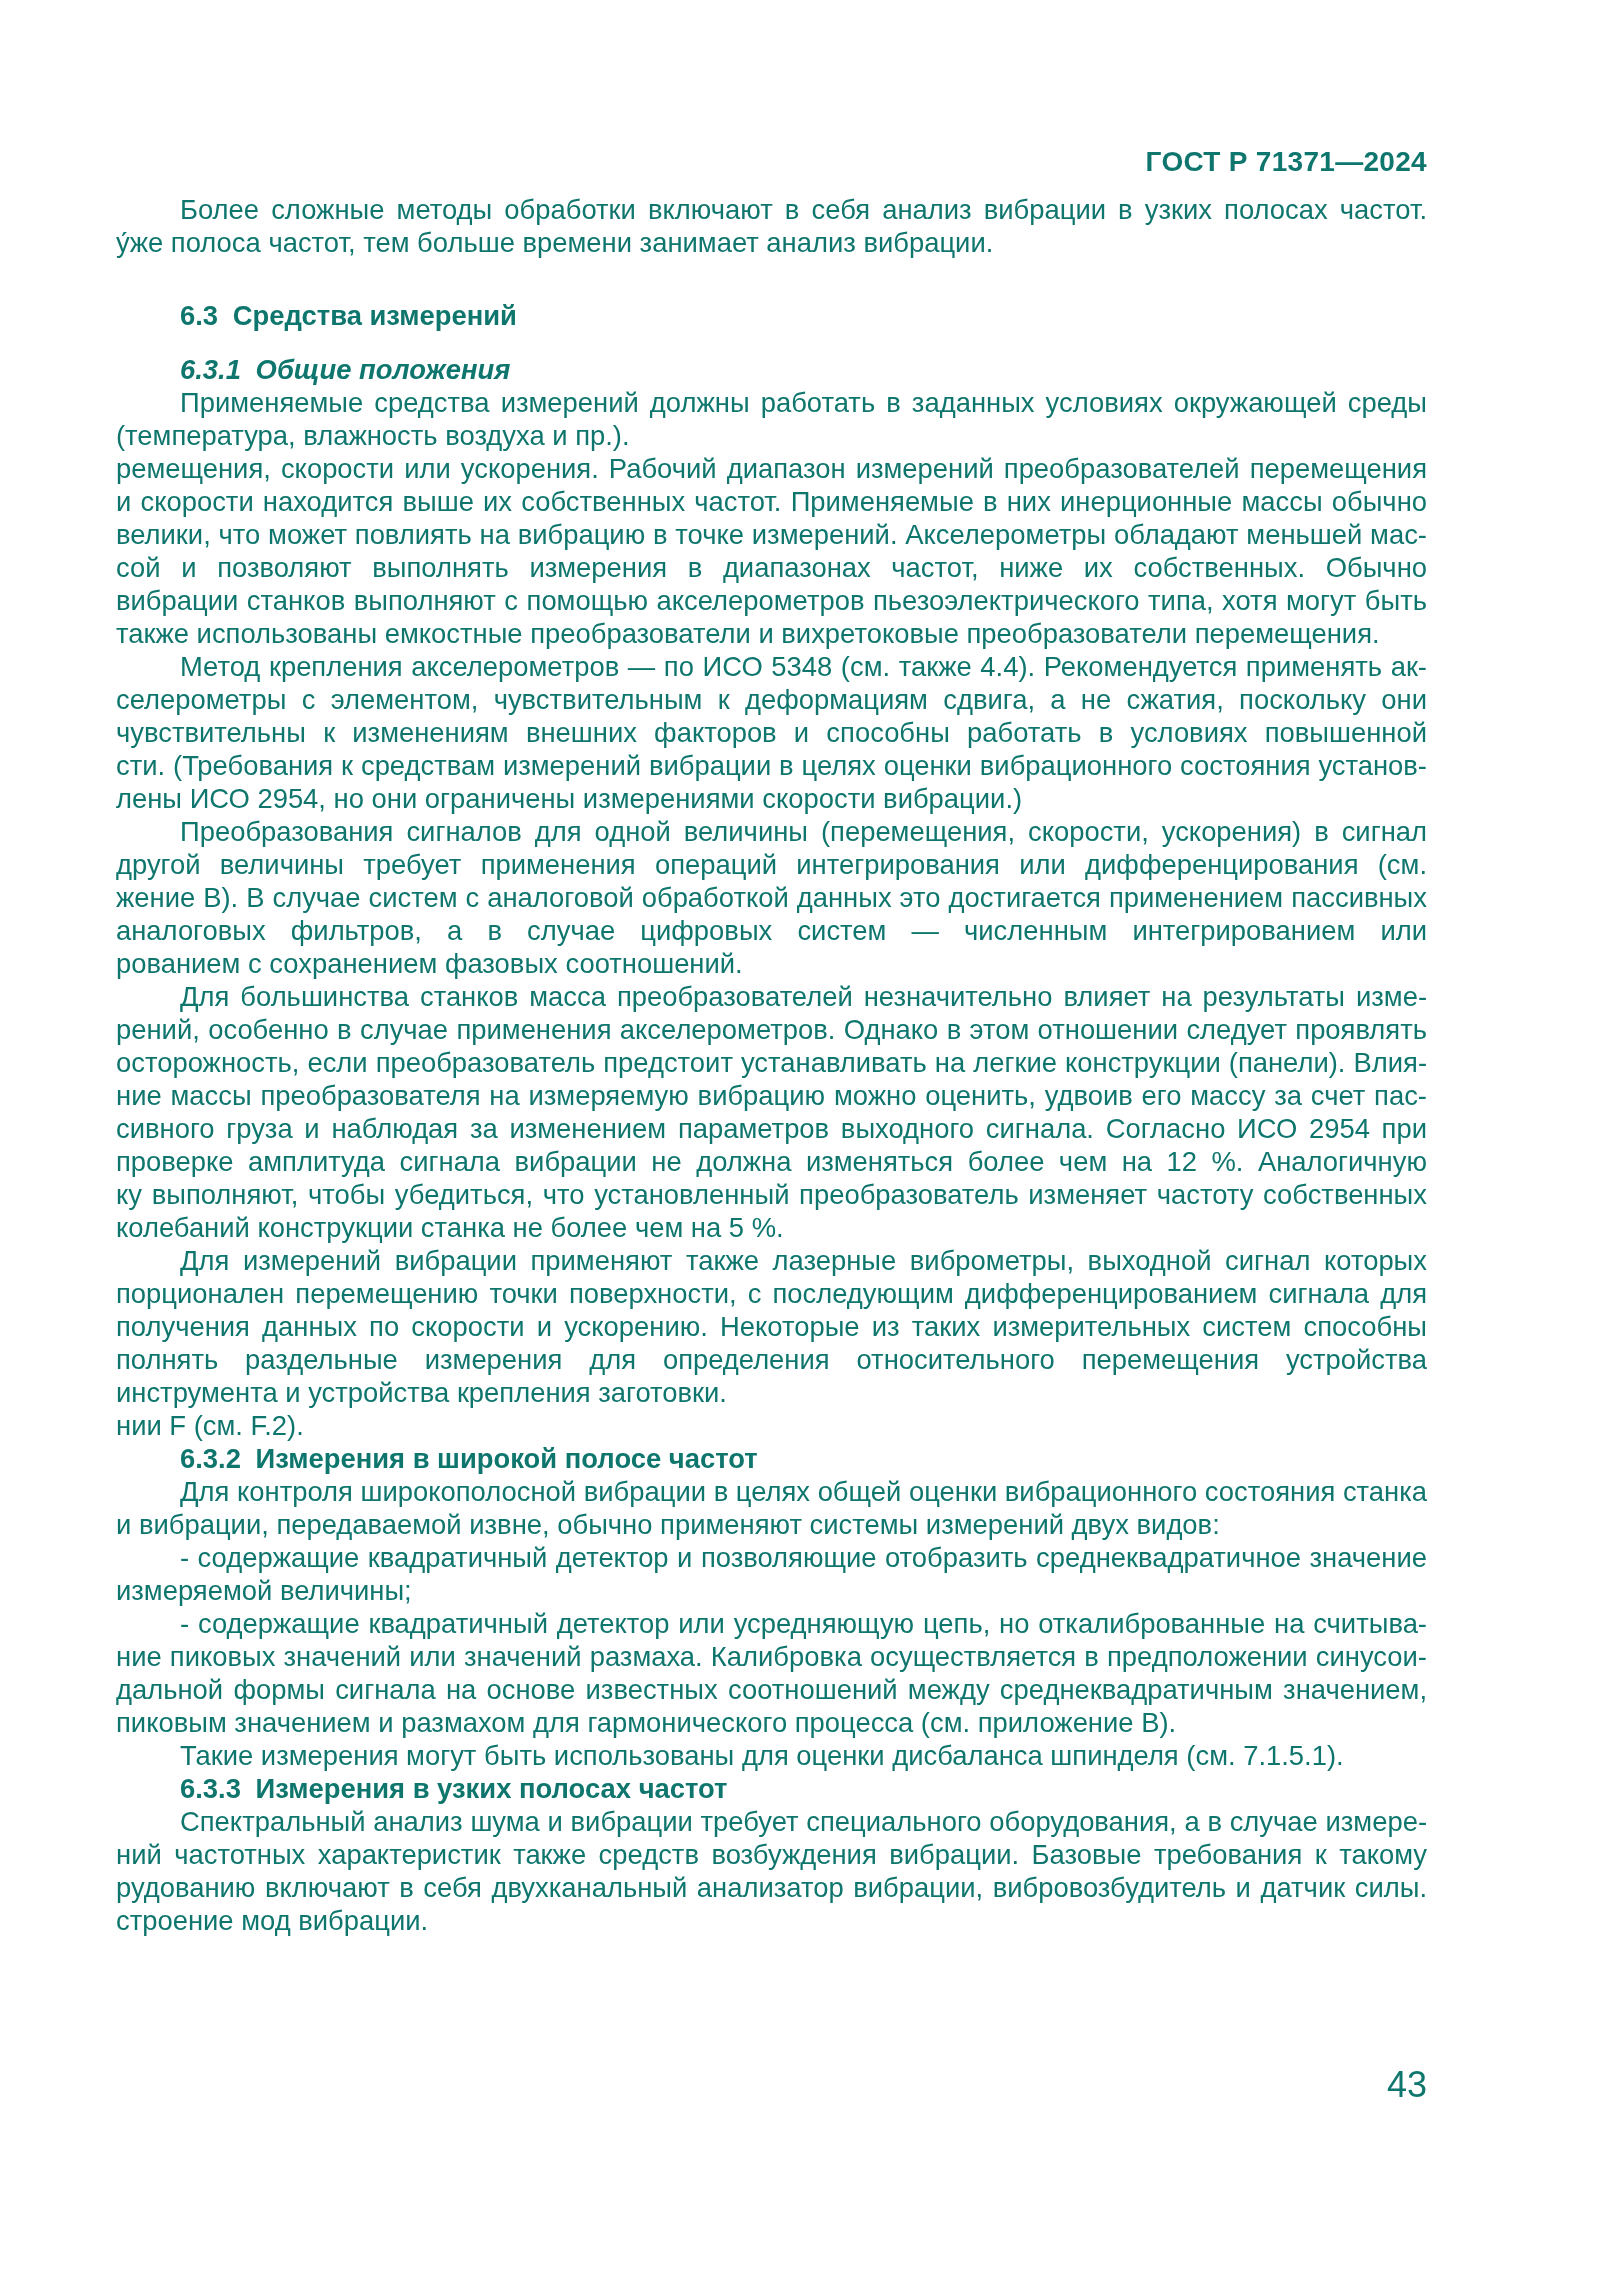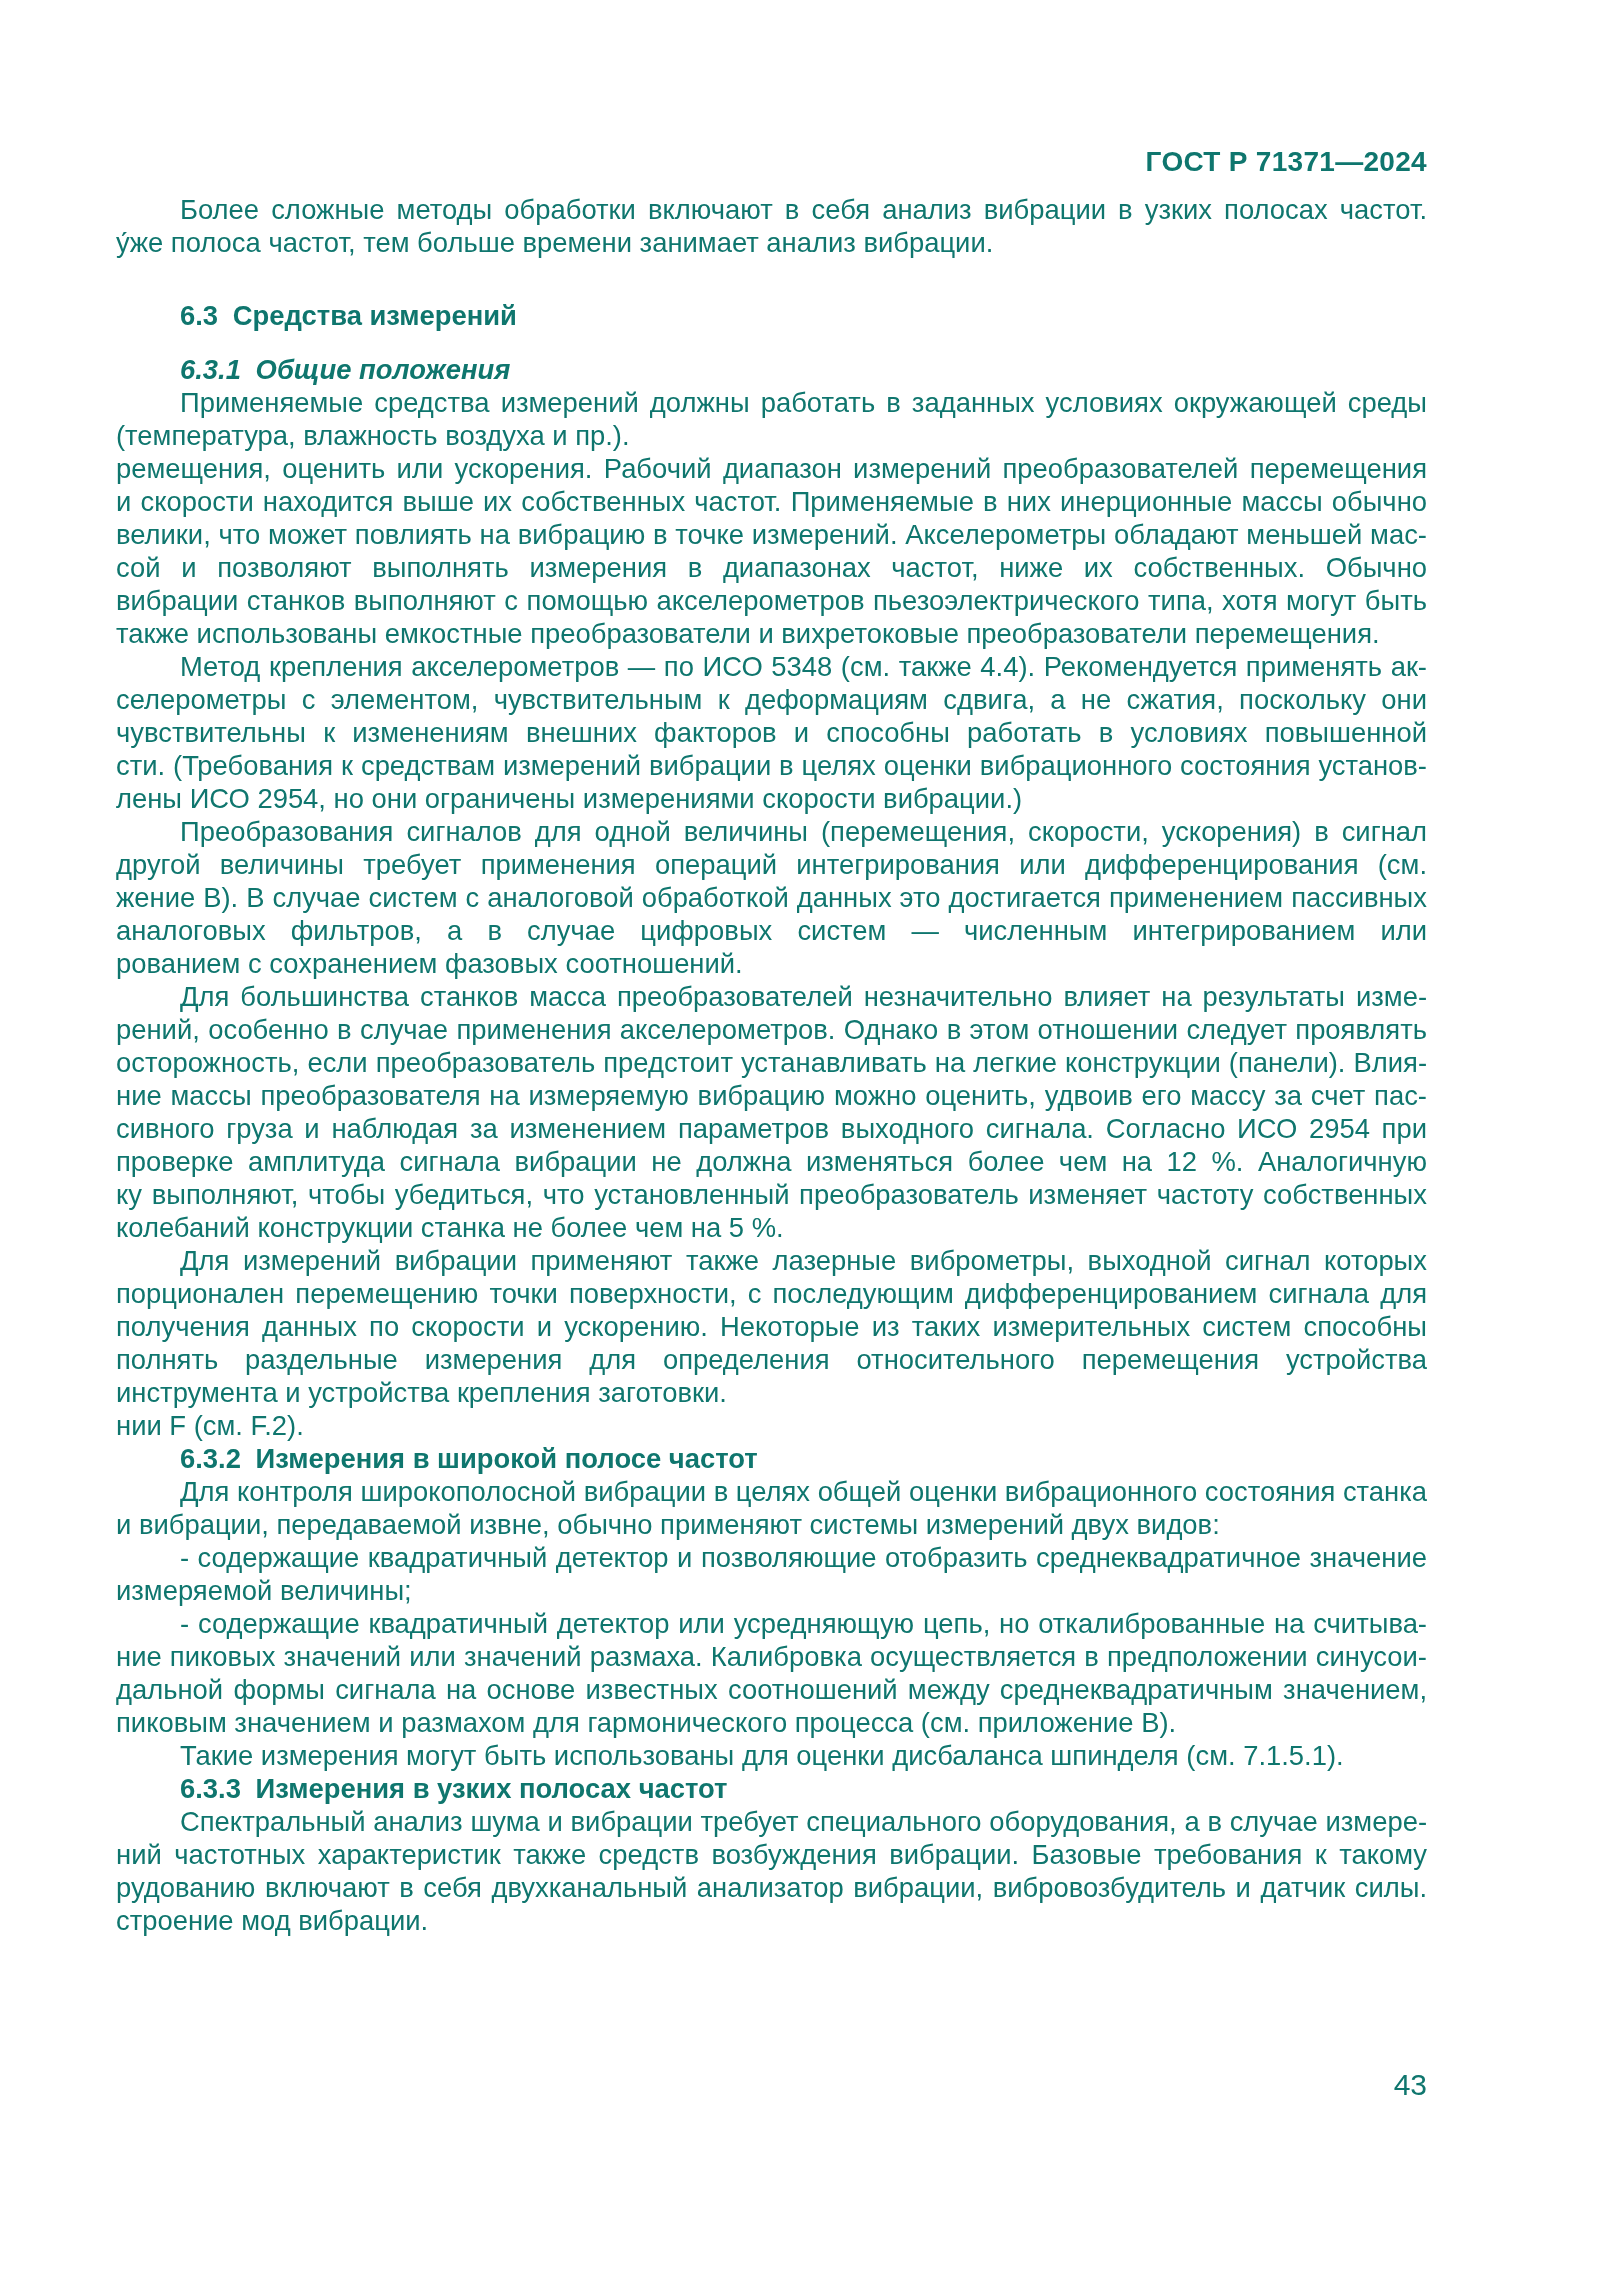--- a/index.html
+++ b/index.html
@@ -50,21 +50,21 @@
   .h-section { margin-top: 40px; }
   .h-subsection { margin-top: 20.6px; font-style: italic; }
   .h-runin { margin-top: 0; }
   .h-title { margin-left: 14.7px; }
   .page-number {
     position: absolute;
     top: 2069px;
     left: 116px;
     width: 1311px;
     text-align: right;
-    font-size: 30px;
+    font-size: 36px;
     line-height: 32px;
   }
 </style>
 </head>
 <body>
 
 <div class="page">
   <div class="doc-header">
     <span>ГОСТ Р 71371—2024</span>
   </div>
@@ -73,21 +73,21 @@
         <div class="line jline first">Более сложные методы обработки включают в себя анализ вибрации в узких полосах частот. Чем</div>
         <div class="line lastline">у́же полоса частот, тем больше времени занимает анализ вибрации.</div>
       </div>
       <div class="heading h-section"><span class="h-num">6.3</span><span class="h-title">Средства измерений</span></div>
       <div class="heading h-subsection"><span class="h-num">6.3.1</span><span class="h-title">Общие положения</span></div>
       <div class="para">
         <div class="line jline first">Применяемые средства измерений должны работать в заданных условиях окружающей среды</div>
         <div class="line lastline">(температура, влажность воздуха и пр.).</div>
       </div>
       <div class="para">
-        <div class="line jline">ремещения, оценить или ускорения. Рабочий диапазон измерений преобразователей перемещения</div>
+        <div class="line jline">ремещения, скорости или ускорения. Рабочий диапазон измерений преобразователей перемещения</div>
         <div class="line jline">и скорости находится выше их собственных частот. Применяемые в них инерционные массы обычно</div>
         <div class="line jline">велики, что может повлиять на вибрацию в точке измерений. Акселерометры обладают меньшей мас-</div>
         <div class="line jline">сой и позволяют выполнять измерения в диапазонах частот, ниже их собственных. Обычно измерения</div>
         <div class="line jline">вибрации станков выполняют с помощью акселерометров пьезоэлектрического типа, хотя могут быть</div>
         <div class="line lastline">также использованы емкостные преобразователи и вихретоковые преобразователи перемещения.</div>
       </div>
       <div class="para">
         <div class="line jline first">Метод крепления акселерометров — по ИСО 5348 (см. также 4.4). Рекомендуется применять ак-</div>
         <div class="line jline">селерометры с элементом, чувствительным к деформациям сдвига, а не сжатия, поскольку они менее</div>
         <div class="line jline">чувствительны к изменениям внешних факторов и способны работать в условиях повышенной влажно-</div>

